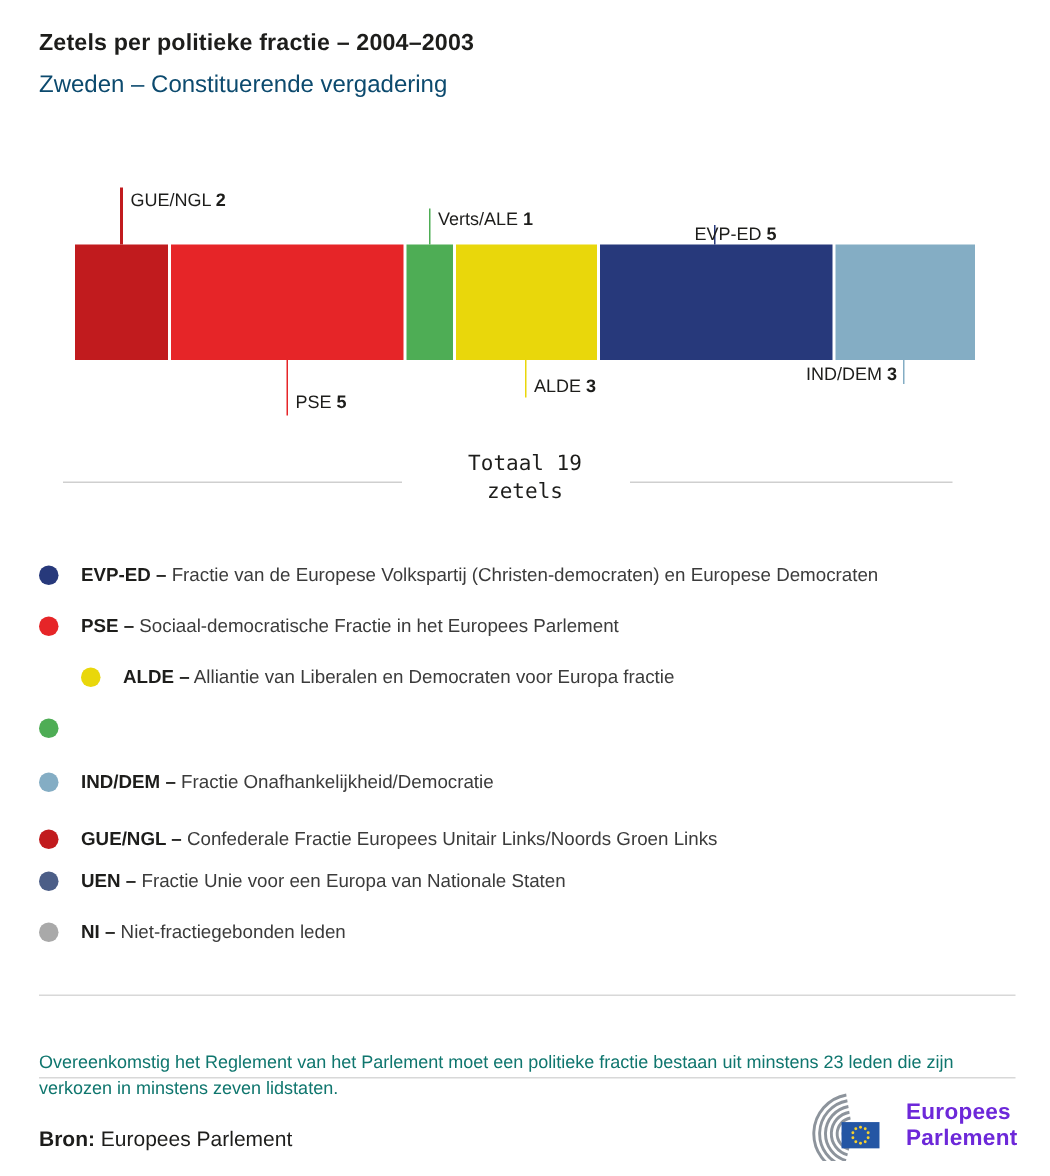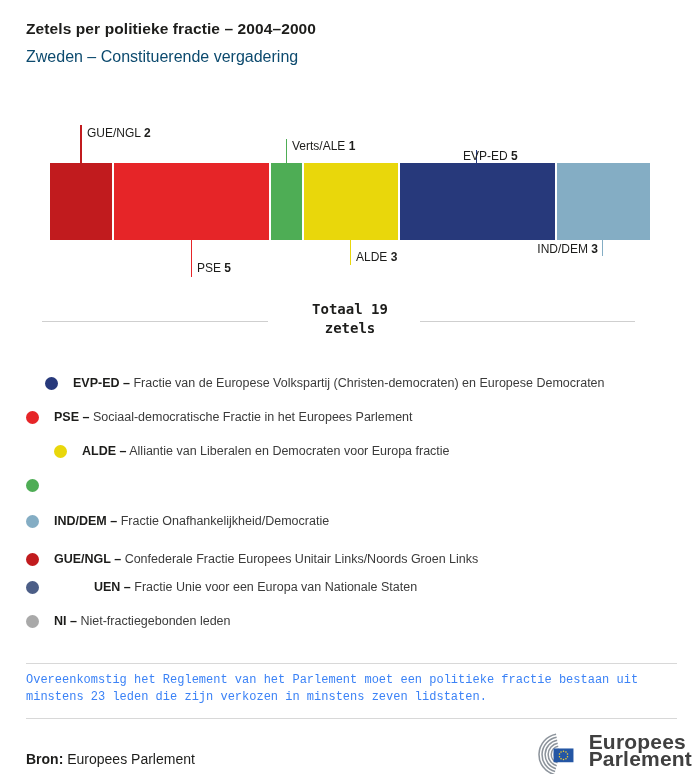--- a/index.html
+++ b/index.html
@@ -14,46 +14,46 @@
   .seg{height:100%;}
   .tick{position:absolute;width:1.5px;}
   .callout{position:absolute;font-size:12px;white-space:nowrap;color:#1d1d1b;}
   .callout b{font-weight:700;}
 
   #total{position:absolute;left:0;top:300px;width:700px;}
   .total-line{position:absolute;top:21px;height:1px;background:#cfcfcf;}
   .total-line.left{left:42px;width:226px;}
   .total-line.right{left:420px;width:215px;}
   .total-text{position:absolute;left:270px;width:160px;text-align:center;
-    font-family:"DejaVu Sans Mono",monospace;font-weight:700;font-size:14px;line-height:19px;}
+    font-family:"DejaVu Sans Mono",monospace;font-weight:400;font-size:14px;line-height:19px;}
 
   .legend-heading{position:absolute;left:26px;top:343px;font-size:15px;font-weight:700;}
   .leg-row{position:absolute;left:26px;height:16px;display:flex;align-items:center;}
   .leg-dot{width:13px;height:13px;border-radius:50%;flex:0 0 13px;margin-right:15px;}
   .leg-text{font-size:12.5px;color:#3b3b3b;white-space:nowrap;}
   .leg-text b{color:#1d1d1b;font-weight:700;}
 
   .divider{position:absolute;left:26px;width:651px;height:1px;background:#d8d8d8;}
   #divider1{top:663px;}
   #divider2{top:718px;}
-  .note{position:absolute;left:26px;top:672px;width:635px;font-size:12px;line-height:16.5px;color:#3b82f6;font-family:Liberation Mono, monospace;}
+  .note{position:absolute;left:26px;top:700px;width:635px;font-size:12px;line-height:16.5px;color:#0f766e;}
 
   .source{position:absolute;left:26px;top:751px;font-size:14px;}
   .source b{font-weight:700;}
 
   #logo{position:absolute;left:526px;top:726px;width:166px;height:48px;display:flex;align-items:center;}
   #logo svg{display:block;}
-  .logo-text{margin-left:6px;font-size:21px;line-height:17px;font-weight:700;color:#404040;letter-spacing:.2px;}
+  .logo-text{margin-left:6px;font-size:15px;line-height:17px;font-weight:700;color:#6d28d9;letter-spacing:.2px;}
 </style>
 </head>
 <body>
 
 <div id="page">
 
-  <div class="title">Zetels per politieke fractie – 2004–2000</div>
+  <div class="title">Zetels per politieke fractie – 2004–2003</div>
   <div class="subtitle">Zweden – Constituerende vergadering</div>
 
   <div id="chart">
     <div id="bar">
         <div class="seg" style="flex-grow: 2; background: rgb(193, 27, 30);"></div>
         <div class="seg" style="flex-grow: 5; background: rgb(230, 37, 40);"></div>
         <div class="seg" style="flex-grow: 1; background: rgb(78, 173, 85);"></div>
         <div class="seg" style="flex-grow: 3; background: rgb(233, 215, 11);"></div>
         <div class="seg" style="flex-grow: 5; background: rgb(39, 57, 123);"></div>
         <div class="seg" style="flex-grow: 3; background: rgb(132, 173, 196);"></div>
@@ -77,21 +77,21 @@
   <div id="total">
     <div class="total-line left"></div>
     <div class="total-line right"></div>
     <div class="total-text">
       <div>Totaal 19</div>
       <div>zetels</div>
     </div>
   </div>
 
   <div id="legend-rows">
-      <div class="leg-row" style="top: 375px; margin-left: 19px;">
+      <div class="leg-row" style="top: 375px;">
         <span class="leg-dot" style="background: rgb(39, 57, 123);"></span>
         <span class="leg-text"><b>EVP-ED –</b> Fractie van de Europese Volkspartij (Christen-democraten) en Europese Democraten</span>
       </div>
       <div class="leg-row" style="top: 409px;">
         <span class="leg-dot" style="background: rgb(230, 37, 40);"></span>
         <span class="leg-text"><b>PSE –</b> Sociaal-democratische Fractie in het Europees Parlement</span>
       </div>
       <div class="leg-row" style="top: 443px; margin-left: 28px;">
         <span class="leg-dot" style="background: rgb(233, 215, 11);"></span>
         <span class="leg-text"><b>ALDE –</b> Alliantie van Liberalen en Democraten voor Europa fractie</span>
@@ -100,21 +100,21 @@
         <span class="leg-dot" style="background: rgb(78, 173, 85);"></span>
       </div>
       <div class="leg-row" style="top: 511px; margin-top: 40px;">
         <span class="leg-dot" style="background: rgb(193, 27, 30);"></span>
         <span class="leg-text"><b>GUE/NGL –</b> Confederale Fractie Europees Unitair Links/Noords Groen Links</span>
       </div>
       <div class="leg-row" style="top: 513px;">
         <span class="leg-dot" style="background: rgb(132, 173, 196);"></span>
         <span class="leg-text"><b>IND/DEM –</b> Fractie Onafhankelijkheid/Democratie</span>
       </div>
-      <div class="leg-row" style="top: 579px; gap: 40px;">
+      <div class="leg-row" style="top: 579px;">
         <span class="leg-dot" style="background: rgb(76, 94, 135);"></span>
         <span class="leg-text"><b>UEN –</b> Fractie Unie voor een Europa van Nationale Staten</span>
       </div>
       <div class="leg-row" style="top: 613px;">
         <span class="leg-dot" style="background: rgb(169, 169, 169);"></span>
         <span class="leg-text"><b>NI –</b> Niet-fractiegebonden leden</span>
       </div>
     </div>
 
   <div id="divider1" class="divider"></div>

